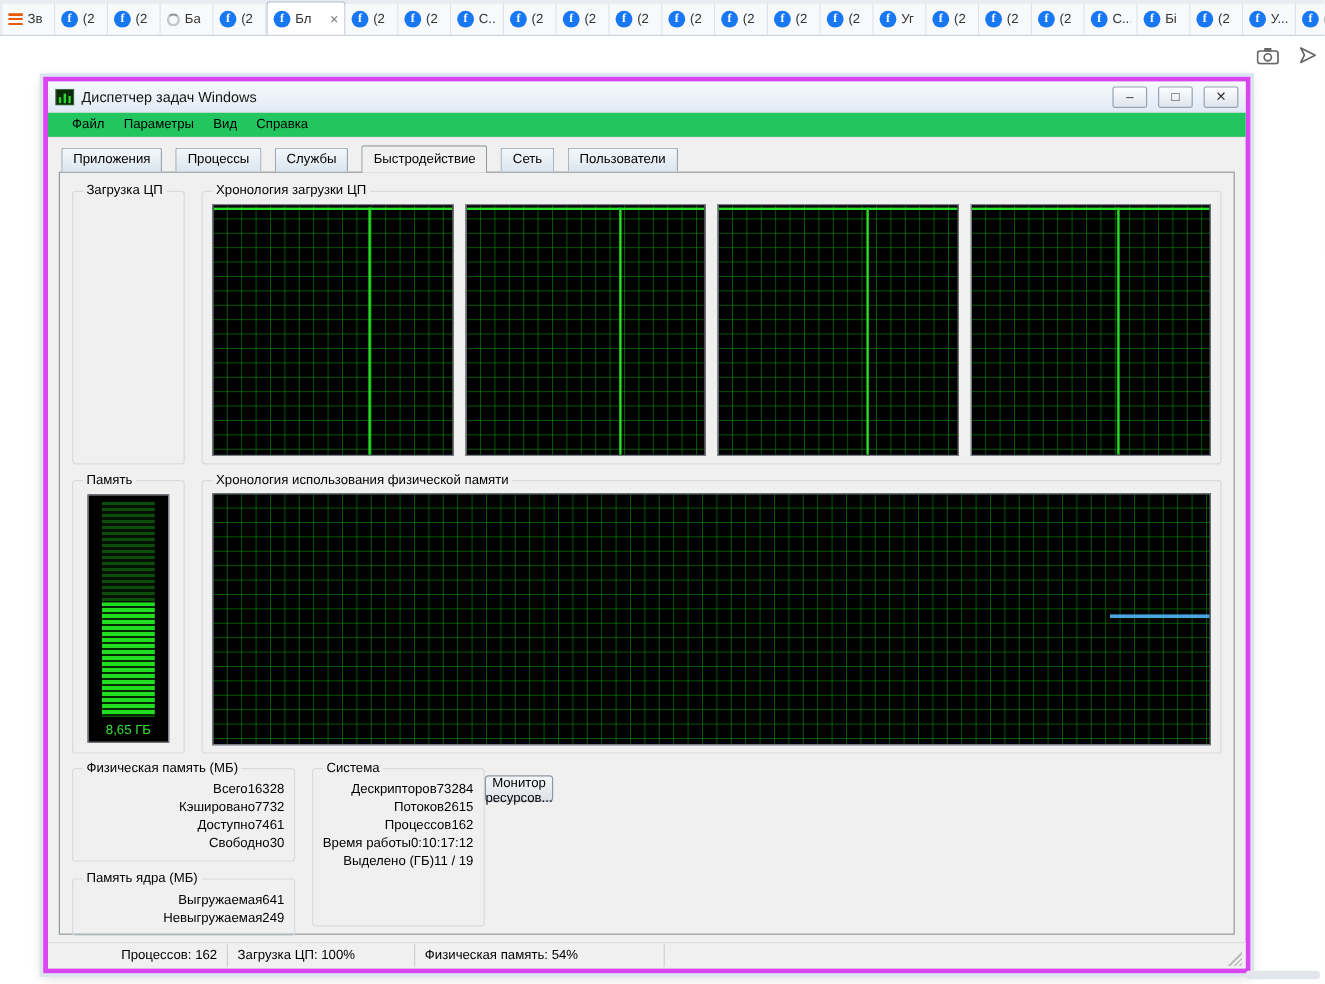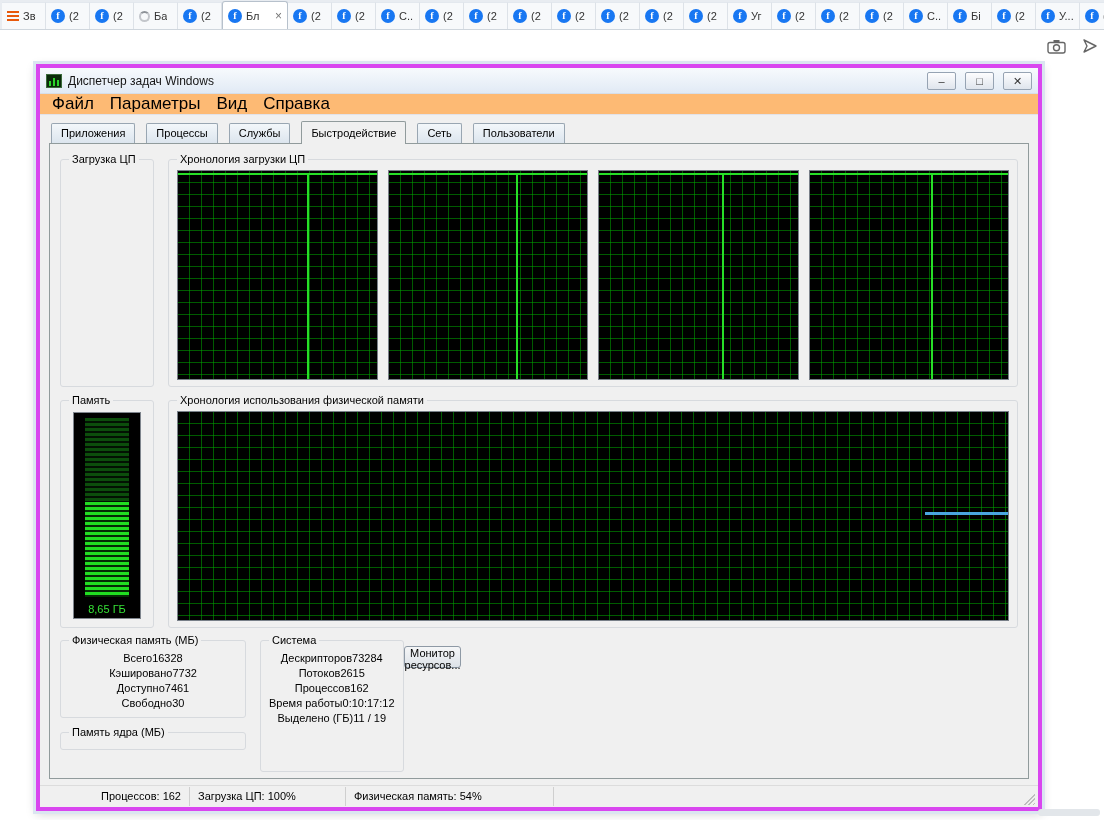--- a/index.html
+++ b/index.html
@@ -55,22 +55,22 @@
     border-bottom:1px solid #d6dee8; display:flex; align-items:center; gap:6px; padding:0 6px;
   }
   .app-icon { width:16px; height:14px; display:inline-block; }
   .win-title { flex:1; font-size:12px; color:#151515; }
   .wbtn {
     width:29px; height:18px; margin-left:3px; border:1px solid #96a3b3; border-radius:2px;
     background:linear-gradient(#fdfdfe,#dfe5ed); color:#333; font-size:11px; line-height:16px;
     text-align:center; cursor:default;
   }
   .menubar {
-    height:21px; background:#fdba74; border-bottom:1px solid #e2e2e8;
-    display:flex; align-items:center; padding:0 4px; font-size:17px;
+    height:21px; background:#22c55e; border-bottom:1px solid #e2e2e8;
+    display:flex; align-items:center; padding:0 12px; font-size:11px;
   }
   .menuitem { padding:2px 8px; cursor:default; }
 
   .tabarea { flex:1; display:flex; flex-direction:column; padding:6px 9px 6px; min-height:0; }
   .wtabs { display:flex; align-items:flex-end; padding-left:2px; position:relative; z-index:2; }
   .wtab {
     font-size:11px; height:20px; padding:3px 9px; margin-right:11px;
     background:linear-gradient(#f3f7fa,#dce5ee); border:1px solid #99a6b2; border-bottom:none;
     border-radius:2px 2px 0 0; cursor:default; white-space:nowrap;
   }
@@ -105,21 +105,21 @@
       linear-gradient(to right, rgba(0,165,0,.55) 1px, transparent 1px),
       linear-gradient(to bottom, rgba(0,165,0,.55) 1px, transparent 1px);
     background-size:12px 12px; background-position:-1px -1px;
   }
   .cpu-line { position:absolute; top:2px; left:0; right:0; height:2px; background:#27df27; }
   .cpu-dip  { position:absolute; top:2px; bottom:0; width:2px; background:#27df27; }
   .mem-line { position:absolute; right:0; height:3px; background:#4aa6e0; }
 
   .info-col { width:186px; display:flex; flex-direction:column; gap:8px; }
   .sys-col  { width:172px; display:flex; flex-direction:row; }
-  .inforow { display:flex; justify-content:center; line-height:15px; }
+  .inforow { display:flex; justify-content:flex-end; line-height:15px; }
   .ilabel { white-space:nowrap; }
   .ivalue { text-align:right; }
   .resmon-btn {
     margin-top:12px; width:162px; height:22px; font-size:11px; font-family:"Liberation Sans",sans-serif;
     border:1px solid #8e99a5; border-radius:3px; background:linear-gradient(#f5f6f7,#dde2e8); cursor:default;
   }
 
   .statusbar {
     height:22px; border-top:1px solid #dcdcdc; background:#f0f0f0;
     display:flex; align-items:stretch; padding:1px 2px; font-size:11px;
@@ -365,20 +365,30 @@
                     <span class="ivalue">7461</span>
                   </div>
                   <div class="inforow">
                     <span class="ilabel">Свободно</span>
                     <span class="ivalue">30</span>
                   </div>
                 </div>
             </fieldset>
             <fieldset>
               <legend>Память ядра (МБ)</legend>
+              <div>
+                  <div class="inforow">
+                    <span class="ilabel">Выгружаемая</span>
+                    <span class="ivalue">641</span>
+                  </div>
+                  <div class="inforow">
+                    <span class="ilabel">Невыгружаемая</span>
+                    <span class="ivalue">249</span>
+                  </div>
+                </div>
             </fieldset>
           </div>
           <div class="sys-col">
             <fieldset>
               <legend>Система</legend>
               <div>
                   <div class="inforow">
                     <span class="ilabel">Дескрипторов</span>
                     <span class="ivalue">73284</span>
                   </div>

